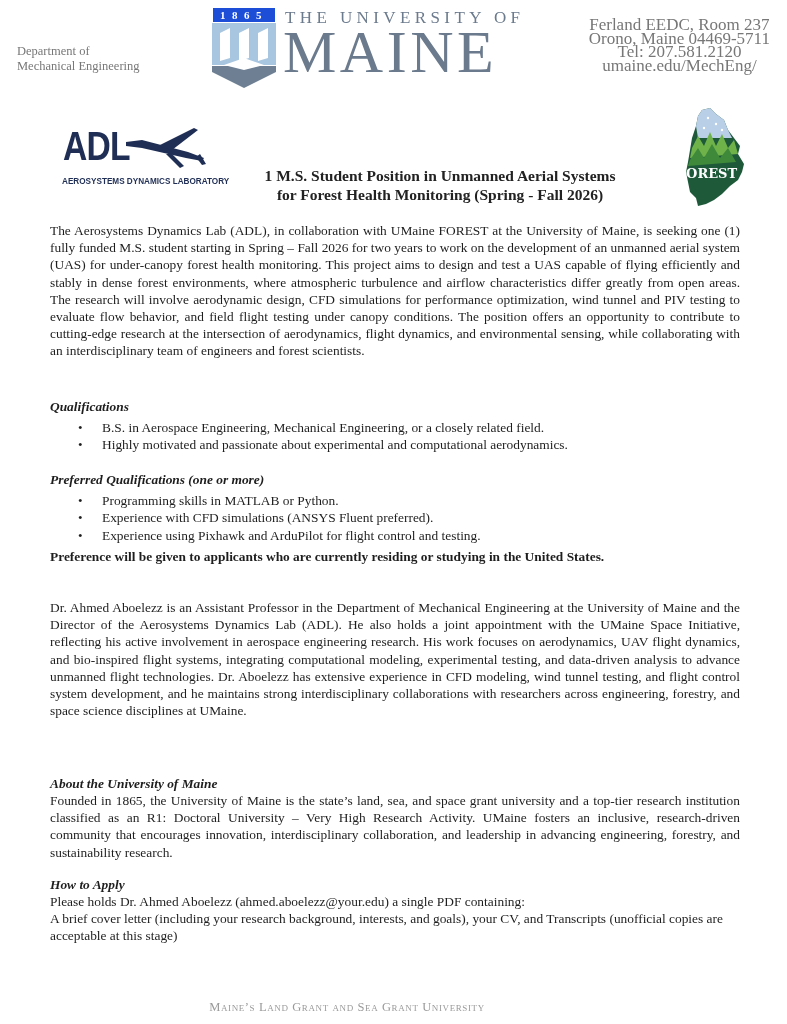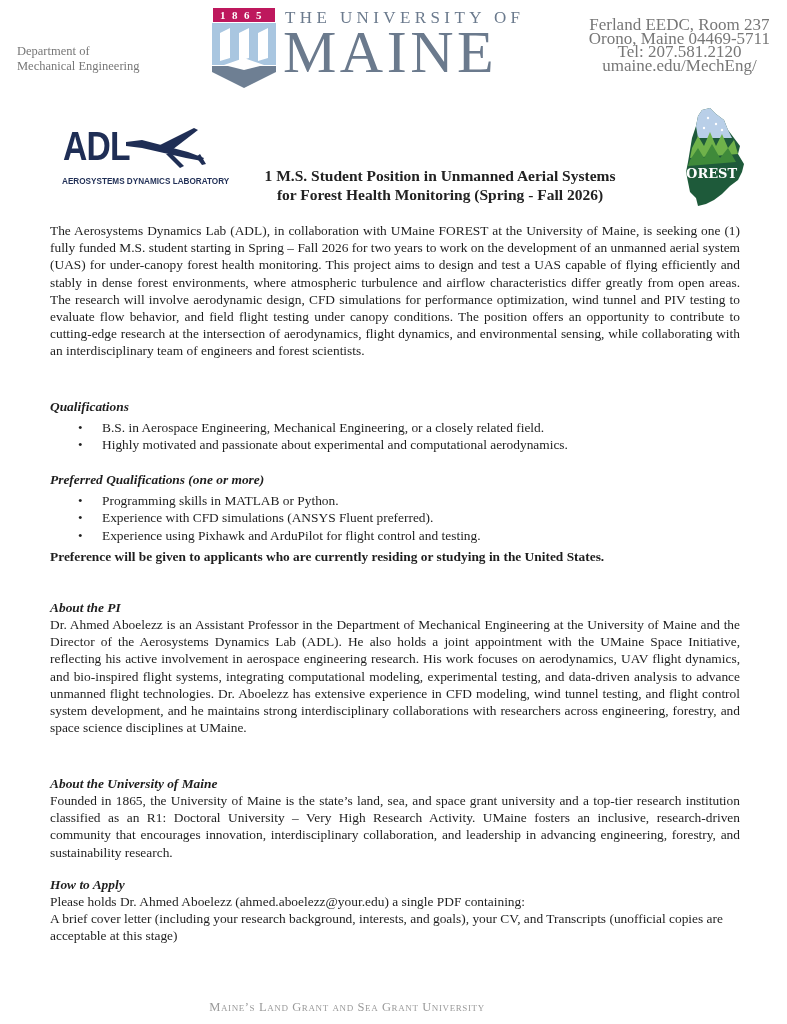--- a/index.html
+++ b/index.html
@@ -4,21 +4,21 @@
 <style>
   html, body { margin:0; padding:0; background:#ffffff; }
   body { width:787px; height:1024px; position:relative; overflow:hidden;
          font-family:"Liberation Serif", "DejaVu Serif", serif; color:#1e1e1e; }
   .abs { position:absolute; }
 
   
   .dept { left:17px; top:44px; font-size:12.5px; line-height:15px; color:#777; }
   .contact { right:17px; top:18px; font-size:17px; line-height:13.5px; color:#777; text-align:center; }
   .shield { left:212px; top:6px; width:64px; height:82px; }
-  .year { left:213px; top:8px; width:62px; height:14px; background:#be185d; color:#fff;
+  .year { left:213px; top:8px; width:62px; height:14px; background:#1d4ed8; color:#fff;
           font-size:11px; letter-spacing:6.5px; text-align:center; line-height:14px; font-weight:bold; }
   .univ { left:285px; top:8px; font-size:17px; letter-spacing:4.4px; color:#6b7a8d; }
   .maine { left:283px; top:23px; font-size:60px; letter-spacing:3.5px; color:#6b7a8d; line-height:58px; }
 
   
   .adl-word { left:63px; top:125px; font-family:"Liberation Sans", sans-serif; font-weight:bold;
               font-size:41px; color:#1f2e55; letter-spacing:-1px; line-height:42px; transform:scaleX(0.82); transform-origin:left top; }
   .adl-plane { left:122px; top:124px; width:86px; height:46px; }
   .adl-sub { left:62px; top:176px; font-family:"Liberation Sans", sans-serif; font-weight:bold;
              font-size:8.6px; color:#1f2e55; letter-spacing:0px; transform:scaleX(0.95); transform-origin:left top; }
@@ -108,21 +108,20 @@
   <div class="h">Preferred Qualifications (one or more)</div>
   <ul class="bul">
     <li>Programming skills in MATLAB or Python.</li>
     <li>Experience with CFD simulations (ANSYS Fluent preferred).</li>
     <li>Experience using Pixhawk and ArduPilot for flight control and testing.</li>
   </ul>
   <div class="note">Preference will be given to applicants who are currently residing or studying in the United States.</div>
 </div>
 
 <div class="abs body" style="top:599px;">
-  <div class="h">About the PI</div>
   <div>Dr. Ahmed Aboelezz is an Assistant Professor in the Department of Mechanical Engineering at the University of Maine and the Director of the Aerosystems Dynamics Lab (ADL). He also holds a joint appointment with the UMaine Space Initiative, reflecting his active involvement in aerospace engineering research. His work focuses on aerodynamics, UAV flight dynamics, and bio-inspired flight systems, integrating computational modeling, experimental testing, and data-driven analysis to advance unmanned flight technologies. Dr. Aboelezz has extensive experience in CFD modeling, wind tunnel testing, and flight control system development, and he maintains strong interdisciplinary collaborations with researchers across engineering, forestry, and space science disciplines at UMaine.</div>
 </div>
 
 <div class="abs body" style="top:775px;">
   <div class="h">About the University of Maine</div>
   <div>Founded in 1865, the University of Maine is the state’s land, sea, and space grant university and a top-tier research institution classified as an R1: Doctoral University – Very High Research Activity. UMaine fosters an inclusive, research-driven community that encourages innovation, interdisciplinary collaboration, and leadership in advancing engineering, forestry, and sustainability research.</div>
 </div>
 
 <div class="abs body" style="top:876px; text-align:left;">
   <div class="h">How to Apply</div>

